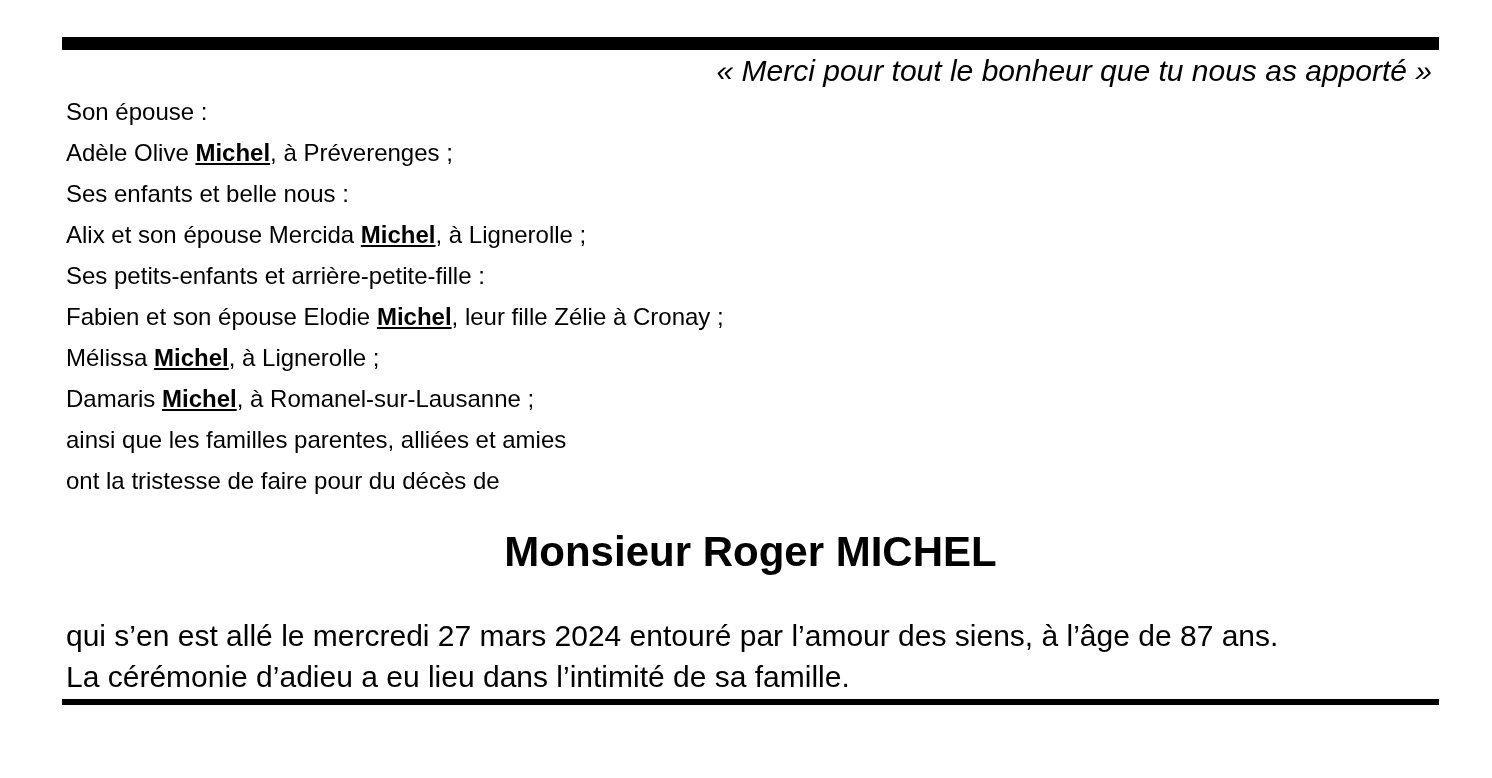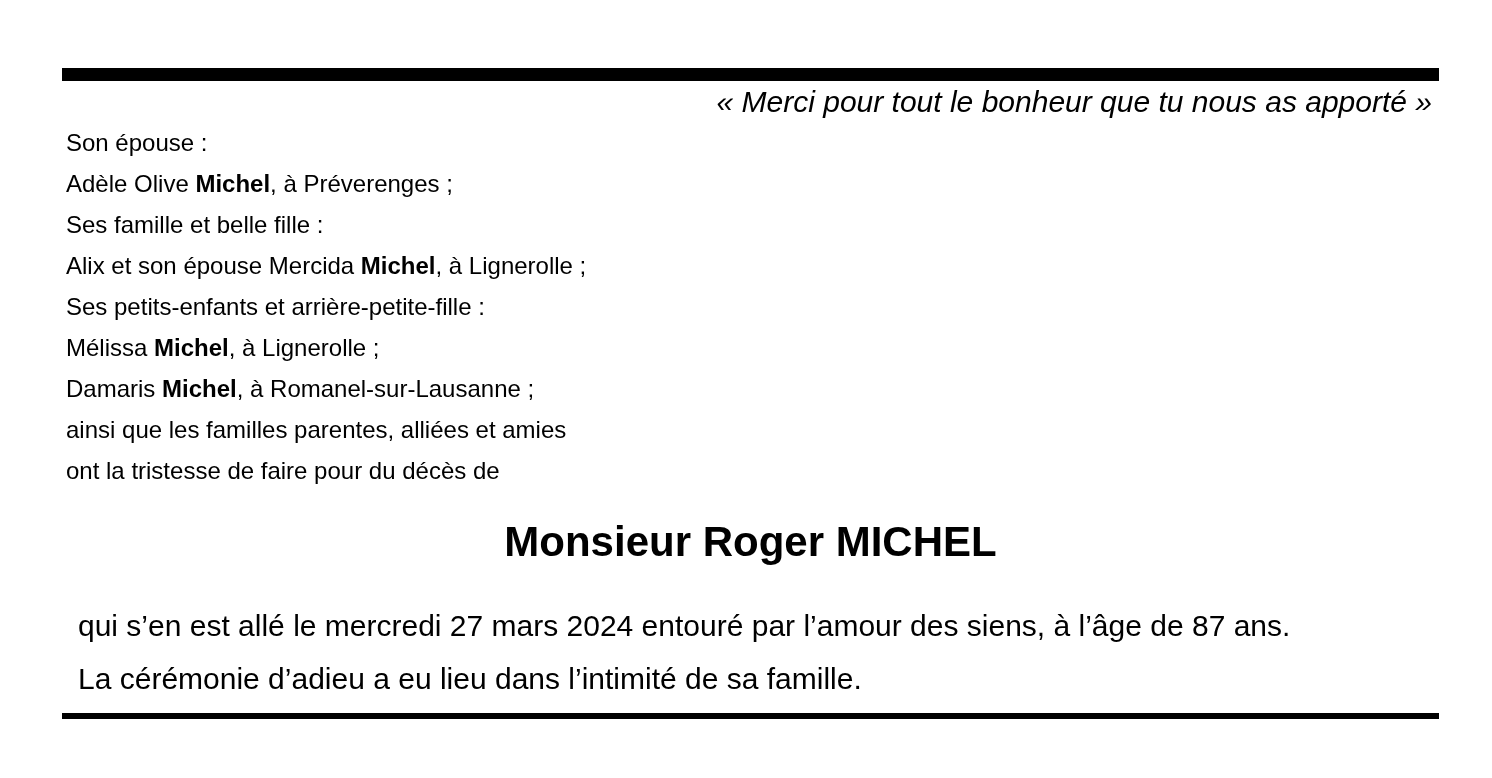--- a/index.html
+++ b/index.html
@@ -17,21 +17,21 @@
   }
   .sheet {
     position: relative;
     width: 1492px;
     height: 778px;
     background: #ffffff;
   }
   .content {
     position: absolute;
     left: 62px;
-    top: 68px;
+    top: 37px;
     width: 1377px;
   }
   .rule-top {
     height: 13px;
     background: #000000;
   }
   .rule-bottom {
     height: 6px;
     background: #000000;
     margin-top: 3px;
@@ -50,54 +50,56 @@
     padding: 0;
   }
   .family p {
     margin: 4px;
     font-size: 24px;
     line-height: 37px;
     white-space: nowrap;
   }
   .family p b {
     font-weight: bold;
+    text-decoration: underline;
   }
   .title {
     margin: 29px 0 12px 0;
     text-align: center;
     font-weight: bold;
     font-size: 42px;
     line-height: 48px;
   }
   .closing {
     margin-top: 41px;
   }
   .closing p {
-    margin: 16px;
+    margin: 4px;
     font-size: 30px;
     line-height: 37px;
     white-space: nowrap;
   }
 </style>
 </head>
 <body>
 
 <div class="sheet">
   <div class="content">
 
     <div class="rule-top"></div>
 
     <p class="quote">« Merci pour tout le bonheur que tu nous as apporté »</p>
 
     <div class="family">
       <p><span>Son épouse :</span><b></b><span></span></p>
       <p><span>Adèle Olive </span><b>Michel</b><span>, à Préverenges ;</span></p>
-      <p><span>Ses famille et belle fille :</span><b></b><span></span></p>
+      <p><span>Ses enfants et belle nous :</span><b></b><span></span></p>
       <p><span>Alix et son épouse Mercida </span><b>Michel</b><span>, à Lignerolle ;</span></p>
       <p><span>Ses petits-enfants et arrière-petite-fille :</span><b></b><span></span></p>
+      <p><span>Fabien et son épouse Elodie </span><b>Michel</b><span>, leur fille Zélie à Cronay ;</span></p>
       <p><span>Mélissa </span><b>Michel</b><span>, à Lignerolle ;</span></p>
       <p><span>Damaris </span><b>Michel</b><span>, à Romanel-sur-Lausanne ;</span></p>
       <p><span>ainsi que les familles parentes, alliées et amies</span><b></b><span></span></p>
       <p><span>ont la tristesse de faire pour du décès de</span><b></b><span></span></p>
     </div>
 
     <h1 class="title">Monsieur Roger MICHEL</h1>
 
     <div class="closing">
       <p>qui s’en est allé le mercredi 27 mars 2024 entouré par l’amour des siens, à l’âge de 87 ans.</p>

